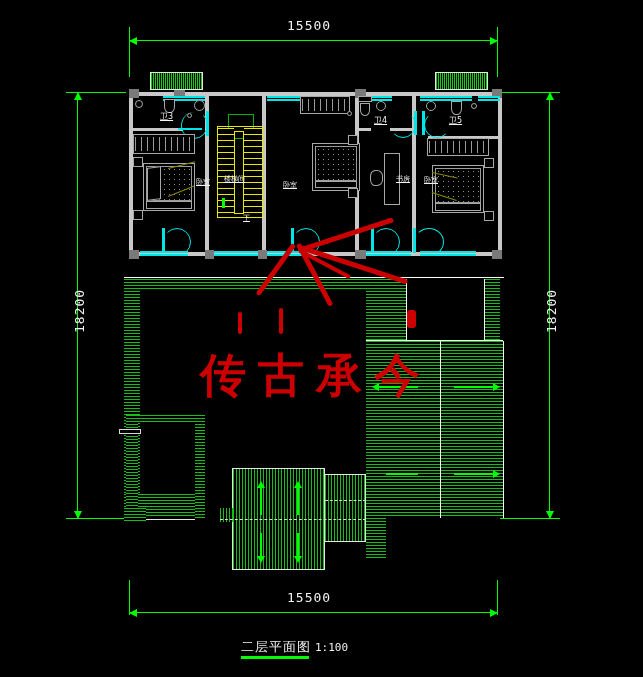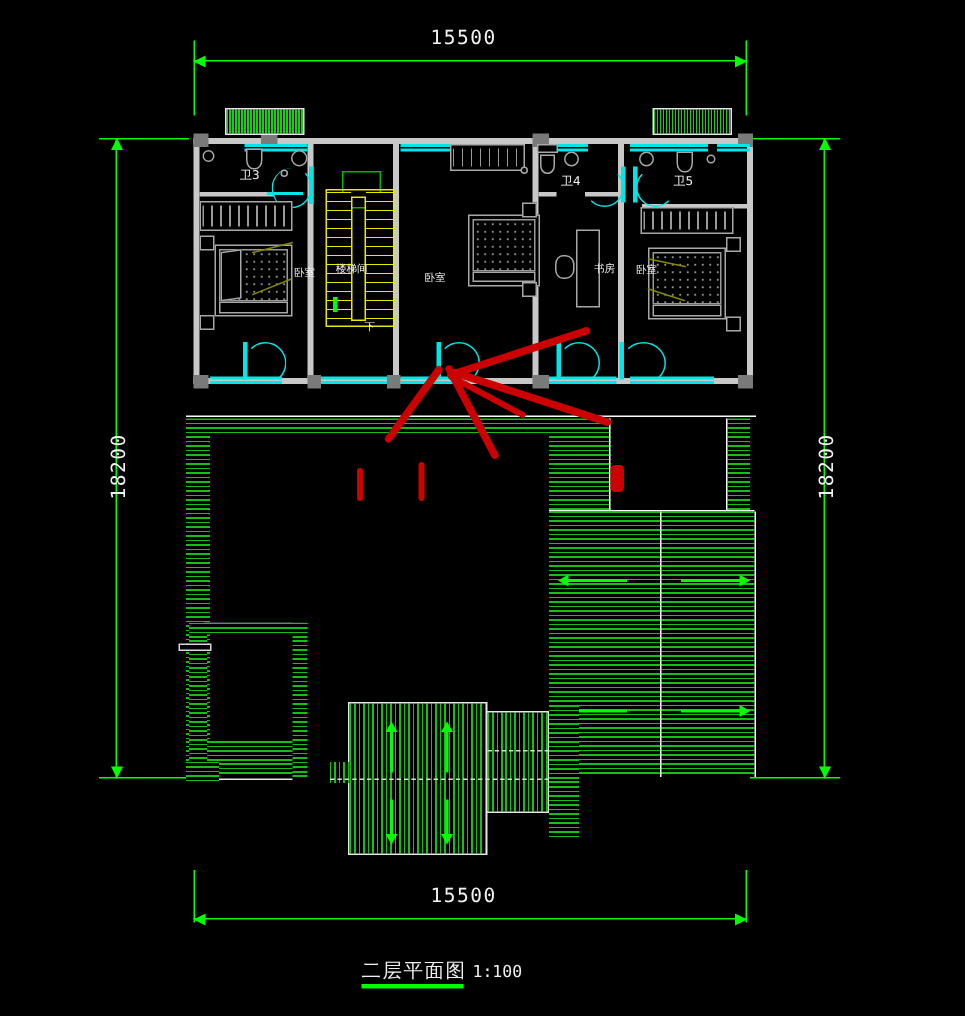--- a/index.html
+++ b/index.html
@@ -8,21 +8,21 @@
   #stage{position:relative;width:643px;height:677px;background:#000;}
   .gline{position:absolute;background:#00ff00;}
   .wline{position:absolute;background:#ffffff;}
   .cyline{position:absolute;background:#00e5e5;}
 
   .dimtext{position:absolute;color:#f2f2f2;font-size:13px;letter-spacing:1px;
            font-family:"DejaVu Sans Mono","Liberation Mono",monospace;}
   .dimtext.vert{transform:rotate(-90deg);transform-origin:left top;}
 
   .roomlabel{position:absolute;color:#f2f2f2;font-size:7px;line-height:8px;
-             white-space:nowrap;font-family:"DejaVu Sans","Liberation Sans",sans-serif;}
+             white-space:nowrap;font-family:"DejaVu Sans","Liberation Sans",sans-serif;text-decoration:underline;}
   .roomlabel.big{font-size:8px;}
 
   
   .tick{position:absolute;width:0;height:0;border-style:solid;}
 
   
   .hatch-h{position:absolute;
     background-image:repeating-linear-gradient(to bottom,
       #13c013 0px,#13c013 1px,#000 1px,#000 3px);}
   .hatch-v{position:absolute;
@@ -291,18 +291,19 @@
 
   <div class="wm-stroke" style="left:292px;top:243px;width:5px;height:62px;transform:rotate(36deg);transform-origin:top left;border-radius:3px;"></div>
   <div class="wm-stroke" style="left:296px;top:245px;width:5px;height:70px;transform:rotate(-28deg);transform-origin:top left;border-radius:3px;"></div>
   <div class="wm-stroke" style="left:298px;top:252px;width:4px;height:58px;transform:rotate(-62deg);transform-origin:top left;border-radius:3px;"></div>
   <div class="wm-stroke" style="left:300px;top:250px;width:5px;height:112px;transform:rotate(-72deg);transform-origin:top left;border-radius:3px;"></div>
   <div class="wm-stroke" style="left:238px;top:312px;width:4px;height:22px;border-radius:2px;"></div>
   <div class="wm-stroke" style="left:279px;top:308px;width:4px;height:26px;border-radius:2px;"></div>
   <div class="wm-stroke" style="left:407px;top:310px;width:9px;height:18px;border-radius:3px;"></div>
   <div class="wm-stroke" style="left:299px;top:253px;width:5px;height:100px;transform:rotate(-108deg);transform-origin:top left;border-radius:3px;"></div>
 
+  <div id="wm-main" style="left:200px;top:345px;">传古承今</div>
 
   <div id="title-cn" style="left:241px;top:638px;">二层平面图</div>
   <div id="title-underline" style="left:241px;top:656px;width:68px;"></div>
   <div id="title-scale" style="left:315px;top:641px;">1:100</div>
 
 </div>
 
 </body></html>

